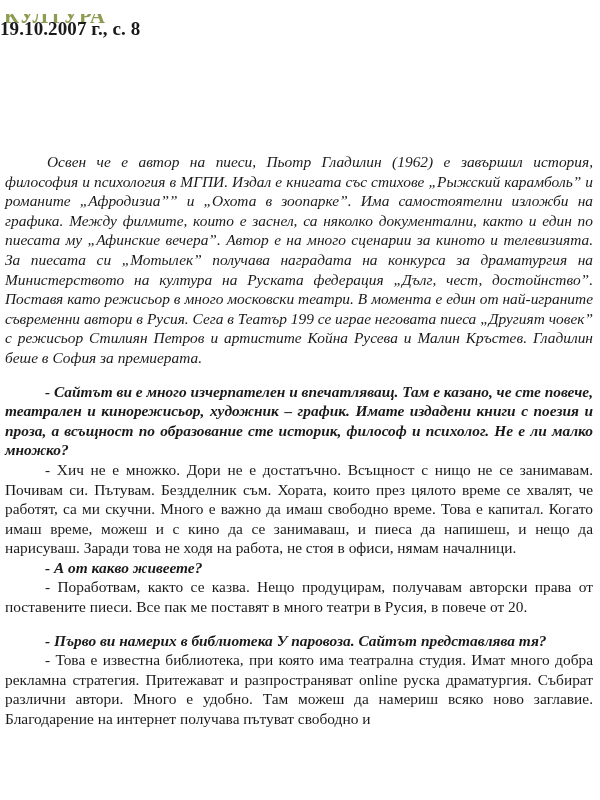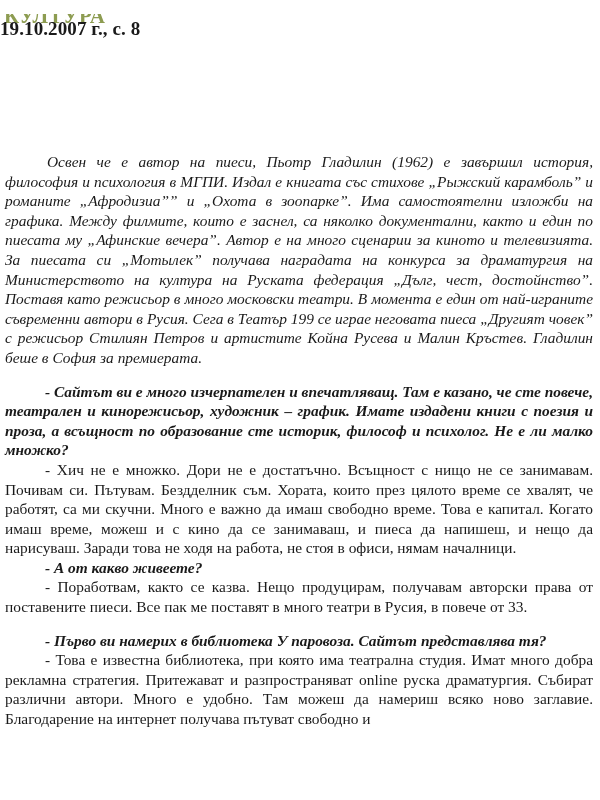--- a/index.html
+++ b/index.html
@@ -116,21 +116,21 @@
   <div class="article">
 
     <p class="lead">Освен че е автор на пиеси, Пьотр Гладилин (1962) е завършил история, философия и психология в МГПИ. Издал е книгата със стихове „Рыжский карамболь” и романите „Афродизиа”” и „Охота в зоопарке”. Има самостоятелни изложби на графика. Между филмите, които е заснел, са няколко документални, както и един по пиесата му „Афинские вечера”. Автор е на много сценарии за киното и телевизията. За пиесата си „Мотылек” получава наградата на конкурса за драматургия на Министерството на култура на Руската федерация „Дълг, чест, достойнство”. Поставя като режисьор в много московски театри. В момента е един от най-играните съвременни автори в Русия. Сега в Театър 199 се играе неговата пиеса „Другият човек” с режисьор Стилиян Петров и артистите Койна Русева и Малин Кръстев. Гладилин беше в София за премиерата.</p>
 
     <p class="question">- Сайтът ви е много изчерпателен и впечатляващ. Там е казано, че сте повече, театрален и кинорежисьор, художник – график. Имате издадени книги с поезия и проза, а всъщност по образование сте историк, философ и психолог. Не е ли малко множко?</p>
 
     <p class="answer">- Хич не е множко. Дори не е достатъчно. Всъщност с нищо не се занимавам. Почивам си. Пътувам. Бездделник съм. Хората, които през цялото време се хвалят, че работят, са ми скучни. Много е важно да имаш свободно време. Това е капитал. Когато имаш време, можеш и с кино да се занимаваш, и пиеса да напишеш, и нещо да нарисуваш. Заради това не ходя на работа, не стоя в офиси, нямам началници.</p>
 
     <p class="question">- А от какво живеете?</p>
 
-    <p class="answer">- Поработвам, както се казва. Нещо продуцирам, получавам авторски права от поставените пиеси. Все пак ме поставят в много театри в Русия, в повече от 33.</p>
+    <p class="answer">- Поработвам, както се казва. Нещо продуцирам, получавам авторски права от поставените пиеси. Все пак ме поставят в много театри в Русия, в повече от 20.</p>
 
     <p class="question spaced-before">- Първо ви намерих в библиотека У паровоза. Сайтът представлява тя?</p>
 
     <p class="answer">- Това е известна библиотека, при която има театрална студия. Имат много добра рекламна стратегия. Притежават и разпространяват online руска драматургия. Събират различни автори. Много е удобно. Там можеш да намериш всяко ново заглавие. Благодарение на интернет получава пътуват свободно и</p>
 
   </div>
 
 </div>
 
 </body></html>

